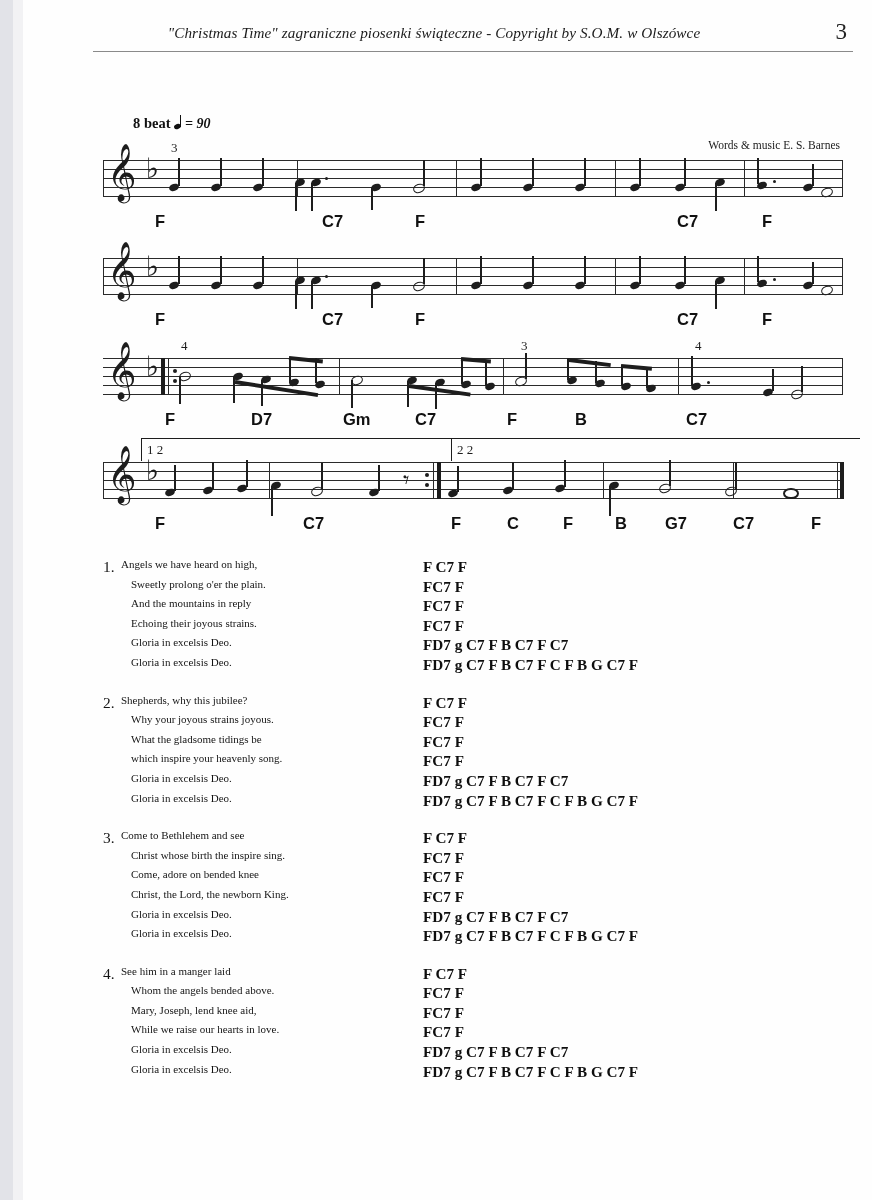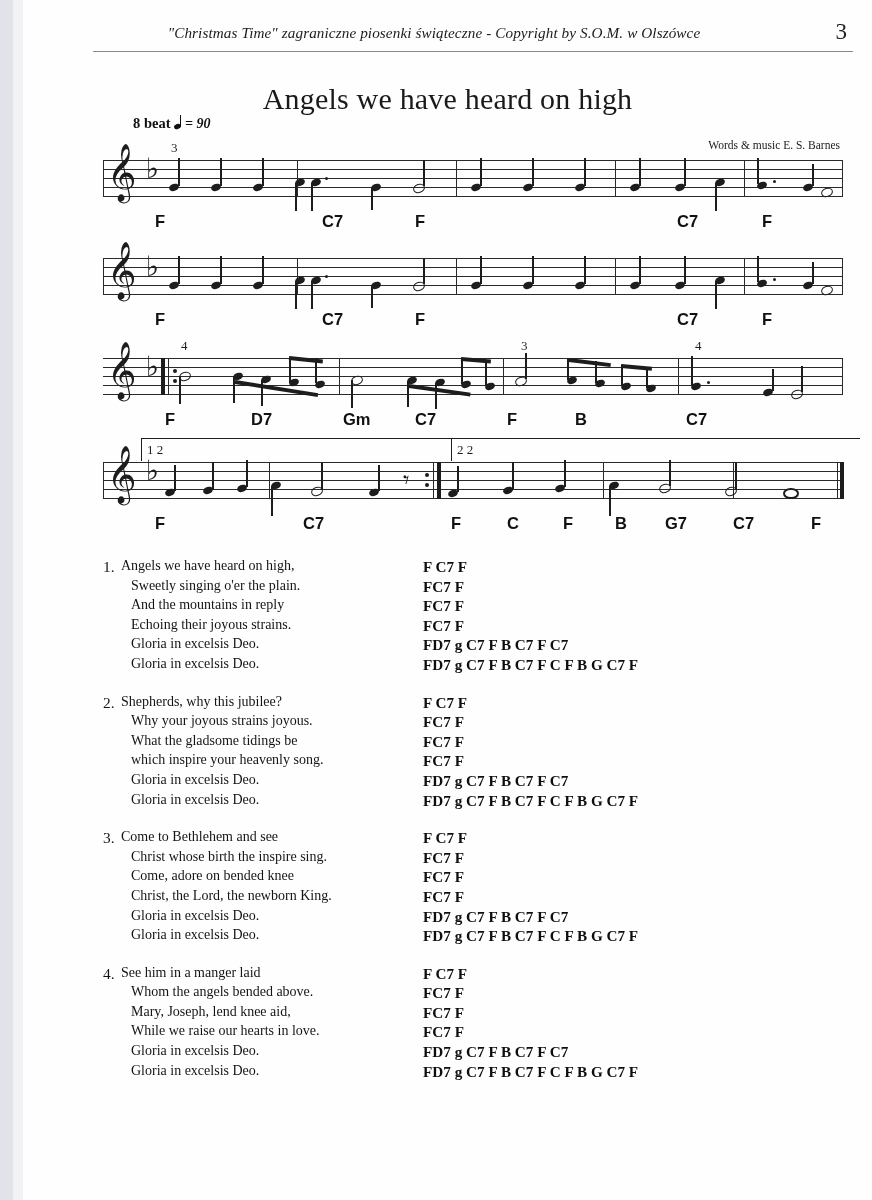--- a/index.html
+++ b/index.html
@@ -91,21 +91,21 @@
   
   .volta{position:absolute;border-top:1.6px solid #1d1d1d;border-left:1.6px solid #1d1d1d;height:22px;padding-left:16px;}
   .volta .vlabel{position:absolute;left:5px;top:3px;font-size:13px;color:#1d1d1d;
      font-family:"Liberation Serif", serif;white-space:nowrap;}
 
   
   .verses{position:absolute;left:60px;top:558px;width:790px;}
   .verse{position:relative;margin-bottom:18px;}
   .vline{position:relative;height:19.6px;}
   .vnum{position:absolute;left:20px;top:0;font-size:15.4px;color:#141414;font-family:"Liberation Serif", serif;}
-  .vtext{position:absolute;left:38px;top:0;font-size:14px;color:#141414;font-family:"Liberation Serif", serif;white-space:nowrap;}
+  .vtext{position:absolute;left:38px;top:0;font-size:11px;color:#141414;font-family:"Liberation Serif", serif;white-space:nowrap;}
   .vtext.indent{left:48px;}
   .vchords{position:absolute;left:340px;top:0;font-size:15.2px;color:#0e0e0e;font-weight:bold;
            font-family:"Liberation Serif", serif;white-space:nowrap;}
 
   
   .watermark{
     position:absolute;right:22px;bottom:32px;
     font-size:31px;color:#e8e9ee;font-family:"Liberation Sans", sans-serif;
     letter-spacing:.5px;white-space:nowrap;
     -webkit-text-stroke:1px #e2e4ea;
@@ -118,21 +118,20 @@
 <div class="scan-edge-inner"></div>
 
 <div class="page">
 
   <div class="header">
     <div class="header-text">"Christmas Time" zagraniczne piosenki świąteczne - Copyright by S.O.M.  w Olszówce</div>
     <div class="header-page">3</div>
     <div class="header-rule"></div>
   </div>
 
-  <div class="song-title">Angels we have heard on high</div>
 
   <div class="tempo">
     <span>8 beat</span>
     <span class="qnote"></span><span class="eq">= 90</span>
   </div>
 
   <div class="credit">Words &amp; music E. S. Barnes</div>
 
   <div class="system" style="top:160px;">
     <div class="staff">
@@ -413,21 +412,21 @@
 
   <div class="verses">
 
     <div class="verse">
       <div class="vline">
           <span class="vnum">1.</span>
           <span class="vtext">Angels we have heard on high,</span>
           <span class="vchords">F C7 F</span>
         </div>
       <div class="vline">
-          <span class="vtext indent">Sweetly singing o'er the plain.</span>
+          <span class="vtext indent">Sweetly prolong o'er the plain.</span>
           <span class="vchords">FC7 F</span>
         </div>
       <div class="vline">
           <span class="vtext indent">And the mountains in reply</span>
           <span class="vchords">FC7 F</span>
         </div>
       <div class="vline">
           <span class="vtext indent">Echoing their joyous strains.</span>
           <span class="vchords">FC7 F</span>
         </div>

